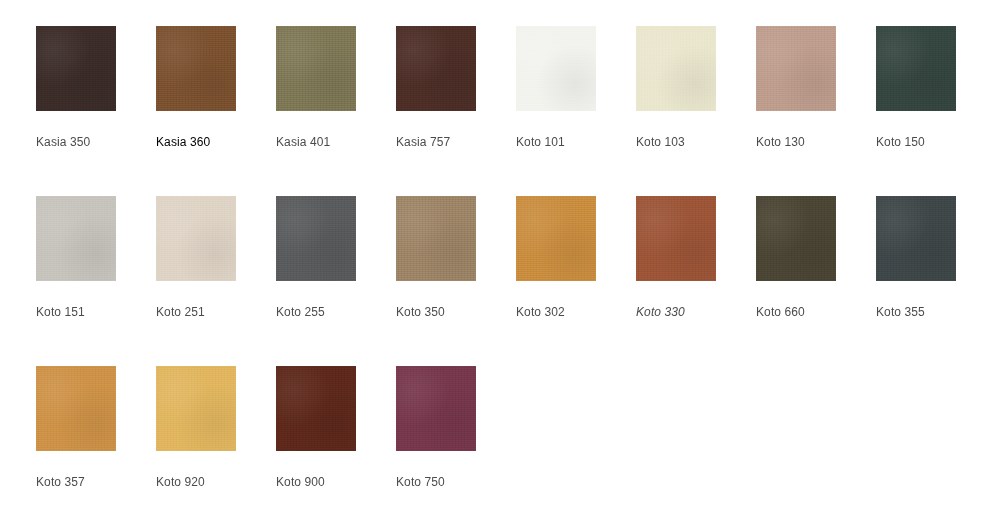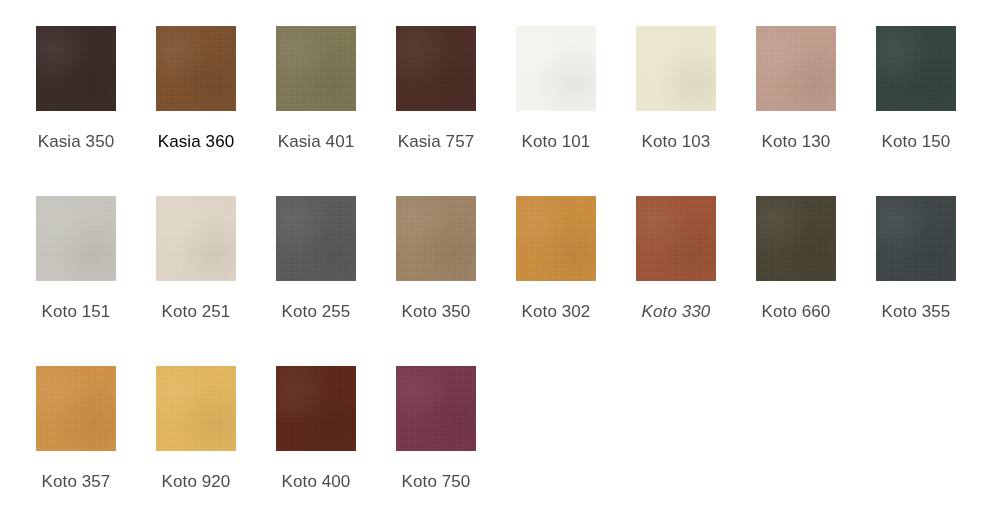--- a/index.html
+++ b/index.html
@@ -71,22 +71,21 @@
     inset: 0;
     background-image:
       radial-gradient(circle at 22% 28%, rgba(255,255,255,0.07) 0%, rgba(255,255,255,0) 42%),
       radial-gradient(circle at 74% 68%, rgba(0,0,0,0.06) 0%, rgba(0,0,0,0) 48%);
     pointer-events: none;
   }
 
   .swatch-label {
     width: 80px;
     margin-top: 23px;
-    text-align: center;
-    font-size: 17px;
+    font-size: 12px;
     line-height: 16px;
     letter-spacing: 0.1px;
     color: #4b4b4b;
     white-space: nowrap;
   }
 </style>
 </head>
 <body style="background: rgb(255, 255, 255);">
 
 <div class="swatch-board">
@@ -158,20 +157,20 @@
       <div class="swatch-cell">
         <div class="swatch-chip" style="background-color: rgb(205, 145, 71);"></div>
         <div class="swatch-label" style="color: rgb(75, 75, 75);">Koto 357</div>
       </div>
       <div class="swatch-cell">
         <div class="swatch-chip" style="background-color: rgb(224, 181, 94);"></div>
         <div class="swatch-label" style="color: rgb(75, 75, 75);">Koto 920</div>
       </div>
       <div class="swatch-cell">
         <div class="swatch-chip" style="background-color: rgb(92, 40, 27);"></div>
-        <div class="swatch-label" style="color: rgb(75, 75, 75);">Koto 400</div>
+        <div class="swatch-label" style="color: rgb(75, 75, 75);">Koto 900</div>
       </div>
       <div class="swatch-cell">
         <div class="swatch-chip" style="background-color: rgb(117, 55, 75);"></div>
         <div class="swatch-label" style="color: rgb(75, 75, 75);">Koto 750</div>
       </div>
     </div>
 </div>
 
 </body></html>

